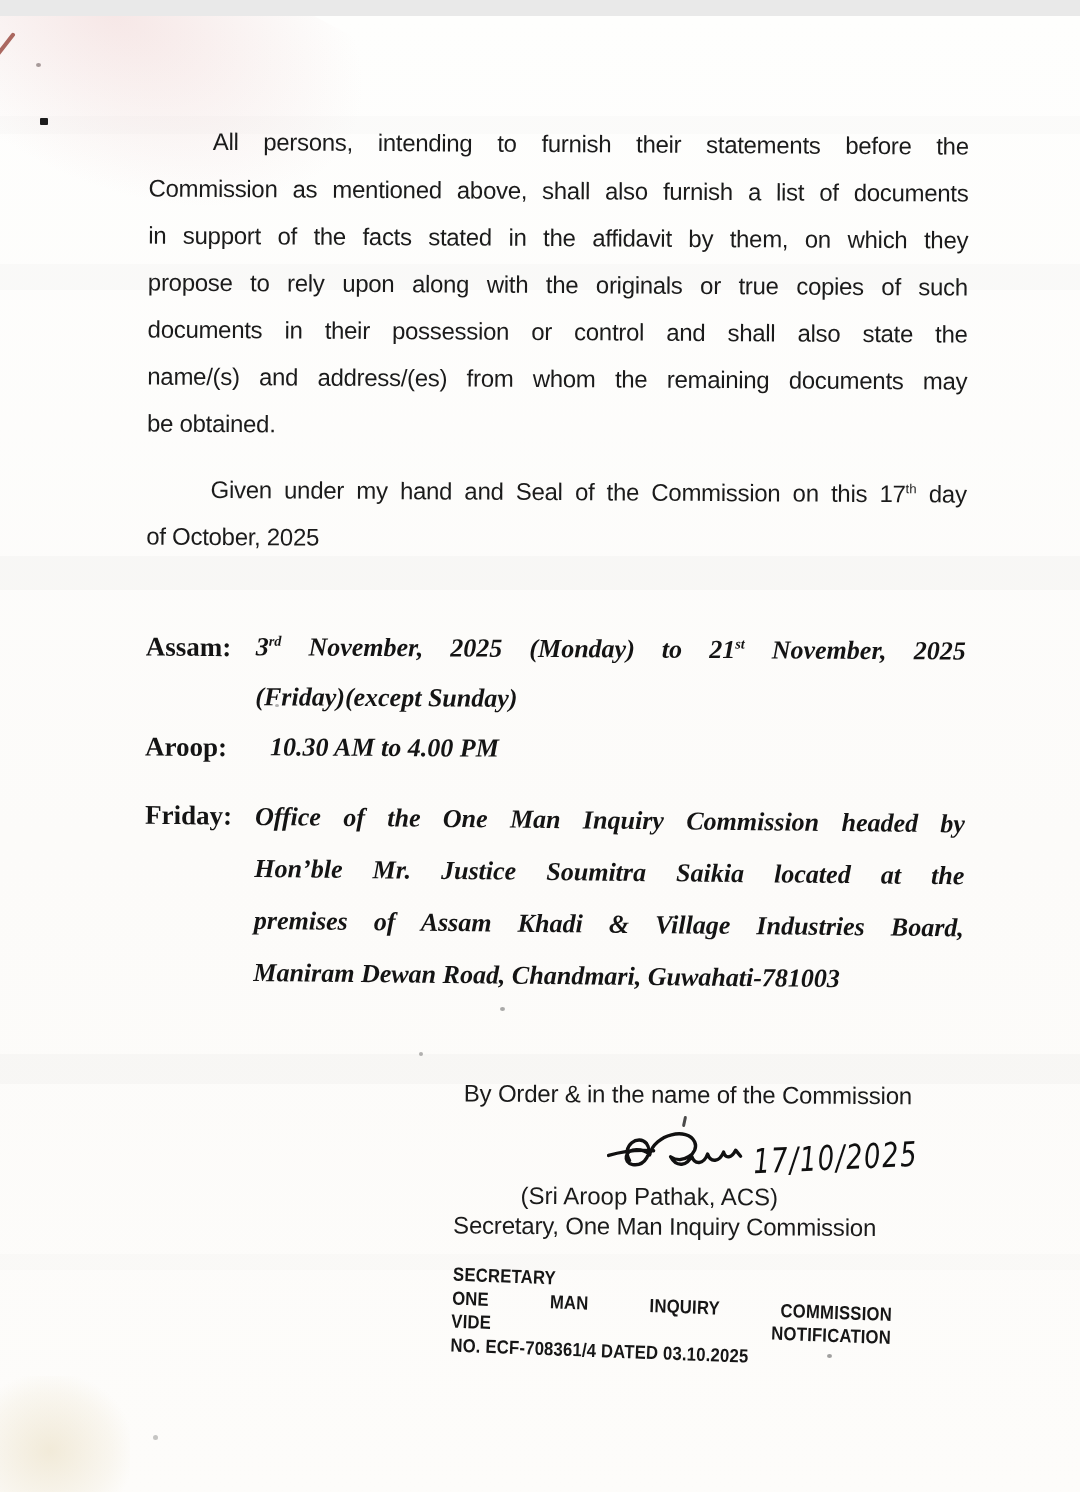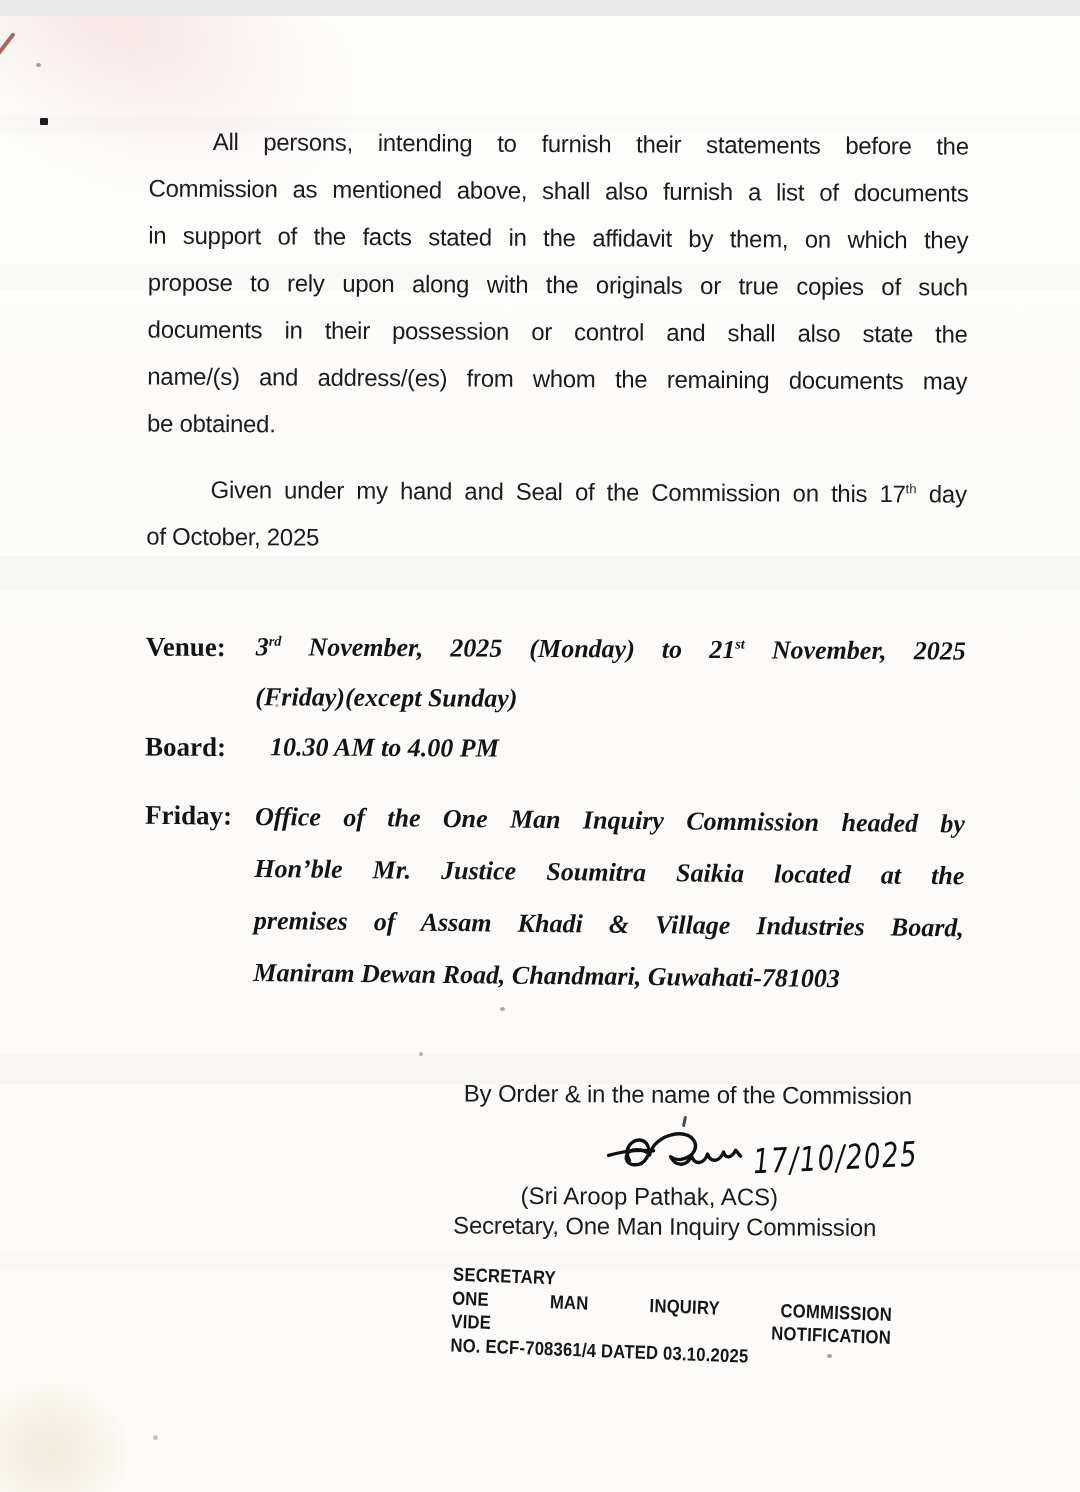--- a/index.html
+++ b/index.html
@@ -129,29 +129,29 @@
         <div class="line">name/(s) and address/(es) from whom the remaining documents may</div>
         <div class="line last">be obtained.</div>
       </div>
 
     <div id="para2" class="body-para">
         <div class="line">Given under my hand and Seal of the Commission on this 17<sup>th</sup> day</div>
         <div class="line last">of October, 2025</div>
       </div>
 
     <div id="date-row" class="kv-row">
-      <span class="kv-label">Venue:</span>
+      <span class="kv-label">Assam:</span>
       <div class="kv-value">
           <div class="line">3<sup>rd</sup> November, 2025 (Monday) to 21<sup>st</sup> November, 2025</div>
           <div class="line last">(Friday)(except Sunday)</div>
         </div>
     </div>
 
     <div id="time-row" class="kv-row">
-      <span class="kv-label">Board:</span>
+      <span class="kv-label">Aroop:</span>
       <div class="kv-value" style="margin-left:125px;">10.30 AM to 4.00 PM</div>
     </div>
 
     <div id="venue-row" class="kv-row">
       <span class="kv-label">Friday:</span>
       <div class="kv-value">
           <div class="line">Office of the One Man Inquiry Commission headed by</div>
           <div class="line">Hon’ble Mr. Justice Soumitra Saikia located at the</div>
           <div class="line">premises of Assam Khadi &amp; Village Industries Board,</div>
           <div class="line last">Maniram Dewan Road, Chandmari, Guwahati-781003</div>

